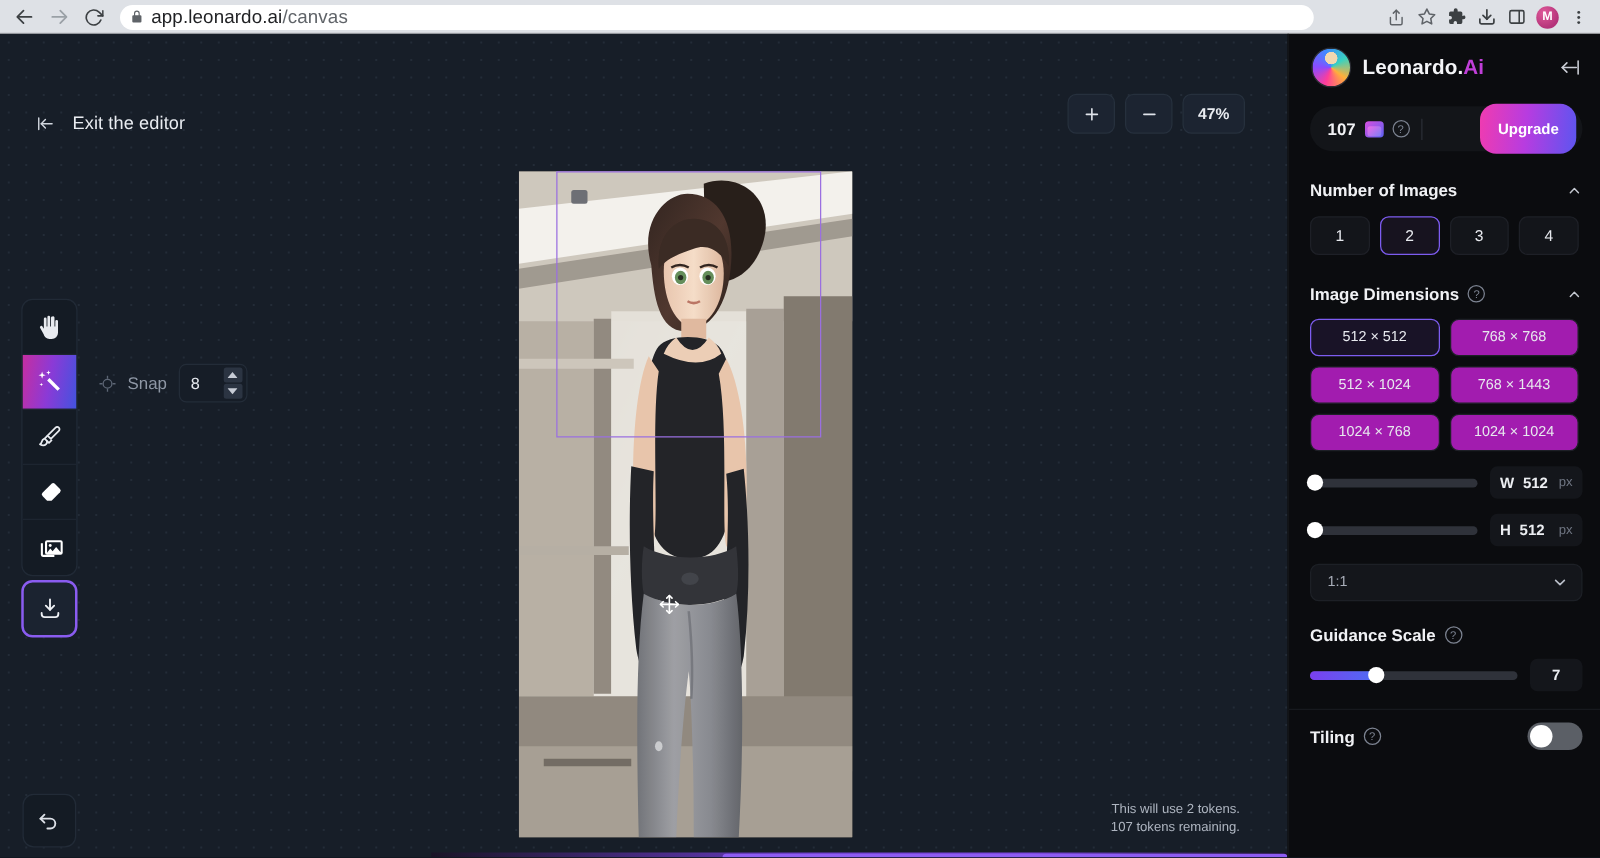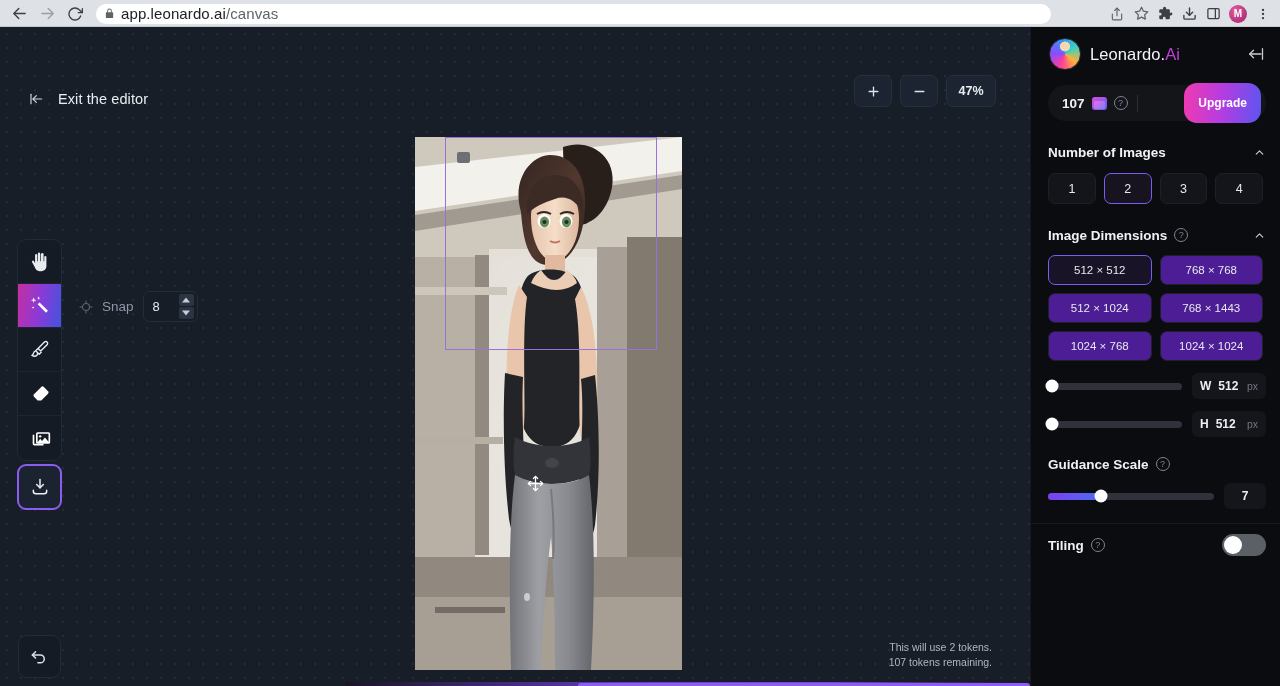--- a/index.html
+++ b/index.html
@@ -255,21 +255,21 @@
     gap: 9px;
   }
   .brand-avatar {
     width: 32px; height: 32px; border-radius: 50%;
     background:
       radial-gradient(circle at 50% 25%, #f2d7b0 0 18%, transparent 19%),
       conic-gradient(from 200deg, #ff3d9a, #8a4bff, #3f8bff, #39d2c0, #ffb03a, #ff3d9a);
     border: 1.5px solid #2a2c33;
     flex: none;
   }
-  .brand-text { font-size: 16.5px; font-weight: 400; letter-spacing: .1px; color: #f3f4f7; }
+  .brand-text { font-size: 16.5px; font-weight: 700; letter-spacing: .1px; color: #f3f4f7; }
   .brand-text .ai { color: #c03fd8; }
   .collapse-icon { margin-left: auto; color: #c9ccd4; display:flex; }
 
   .token-bar {
     margin: 4px 14px 0 17px;
     height: 36px;
     background: #131519;
     border-radius: 18px;
     display: flex; align-items: center;
     padding: 0 5px 0 14px;
@@ -359,21 +359,21 @@
   }
 
   .dim-grid {
     display: grid;
     grid-template-columns: 1fr 1fr;
     gap: 8px;
     padding: 5px 17px 0 17px;
   }
   .dim-btn {
     height: 30px;
-    background: #4c1d95;
+    background: #a21caf;
     border: 1px solid #1e2027;
     border-radius: 7px;
     display: flex; align-items: center; justify-content: center;
     font-size: 11.5px; color: #e7e9ee;
   }
   .dim-btn.selected {
     border-color: #7d5cf0;
     background: #191327;
   }
 
@@ -827,20 +827,28 @@
       <div class="track">
           <span class="knob" style="left:3%"></span>
         </div>
       <div class="num-field">
         <span class="nf-key">H</span>
         <span class="nf-val">512</span>
         <span class="nf-unit">px</span>
       </div>
     </div>
 
+    <div class="ratio-select">
+      <span class="ratio-val">1:1</span>
+      <span class="ratio-caret">
+        <svg width="14" height="14" viewBox="0 0 24 24" fill="none" stroke="currentColor" stroke-width="2.2" stroke-linecap="round" stroke-linejoin="round">
+            <polyline points="6 9 12 15 18 9"></polyline>
+          </svg>
+      </span>
+    </div>
 
     <div class="section-head" style="margin-top:12px">
       <span class="section-title">Guidance Scale</span>
       <span class="help-dot">?</span>
     </div>
     <div class="guid-slider">
       <div class="track">
         <span class="track-fill" style="width:32%"></span>
         <span class="knob" style="left:32%"></span>
       </div>

